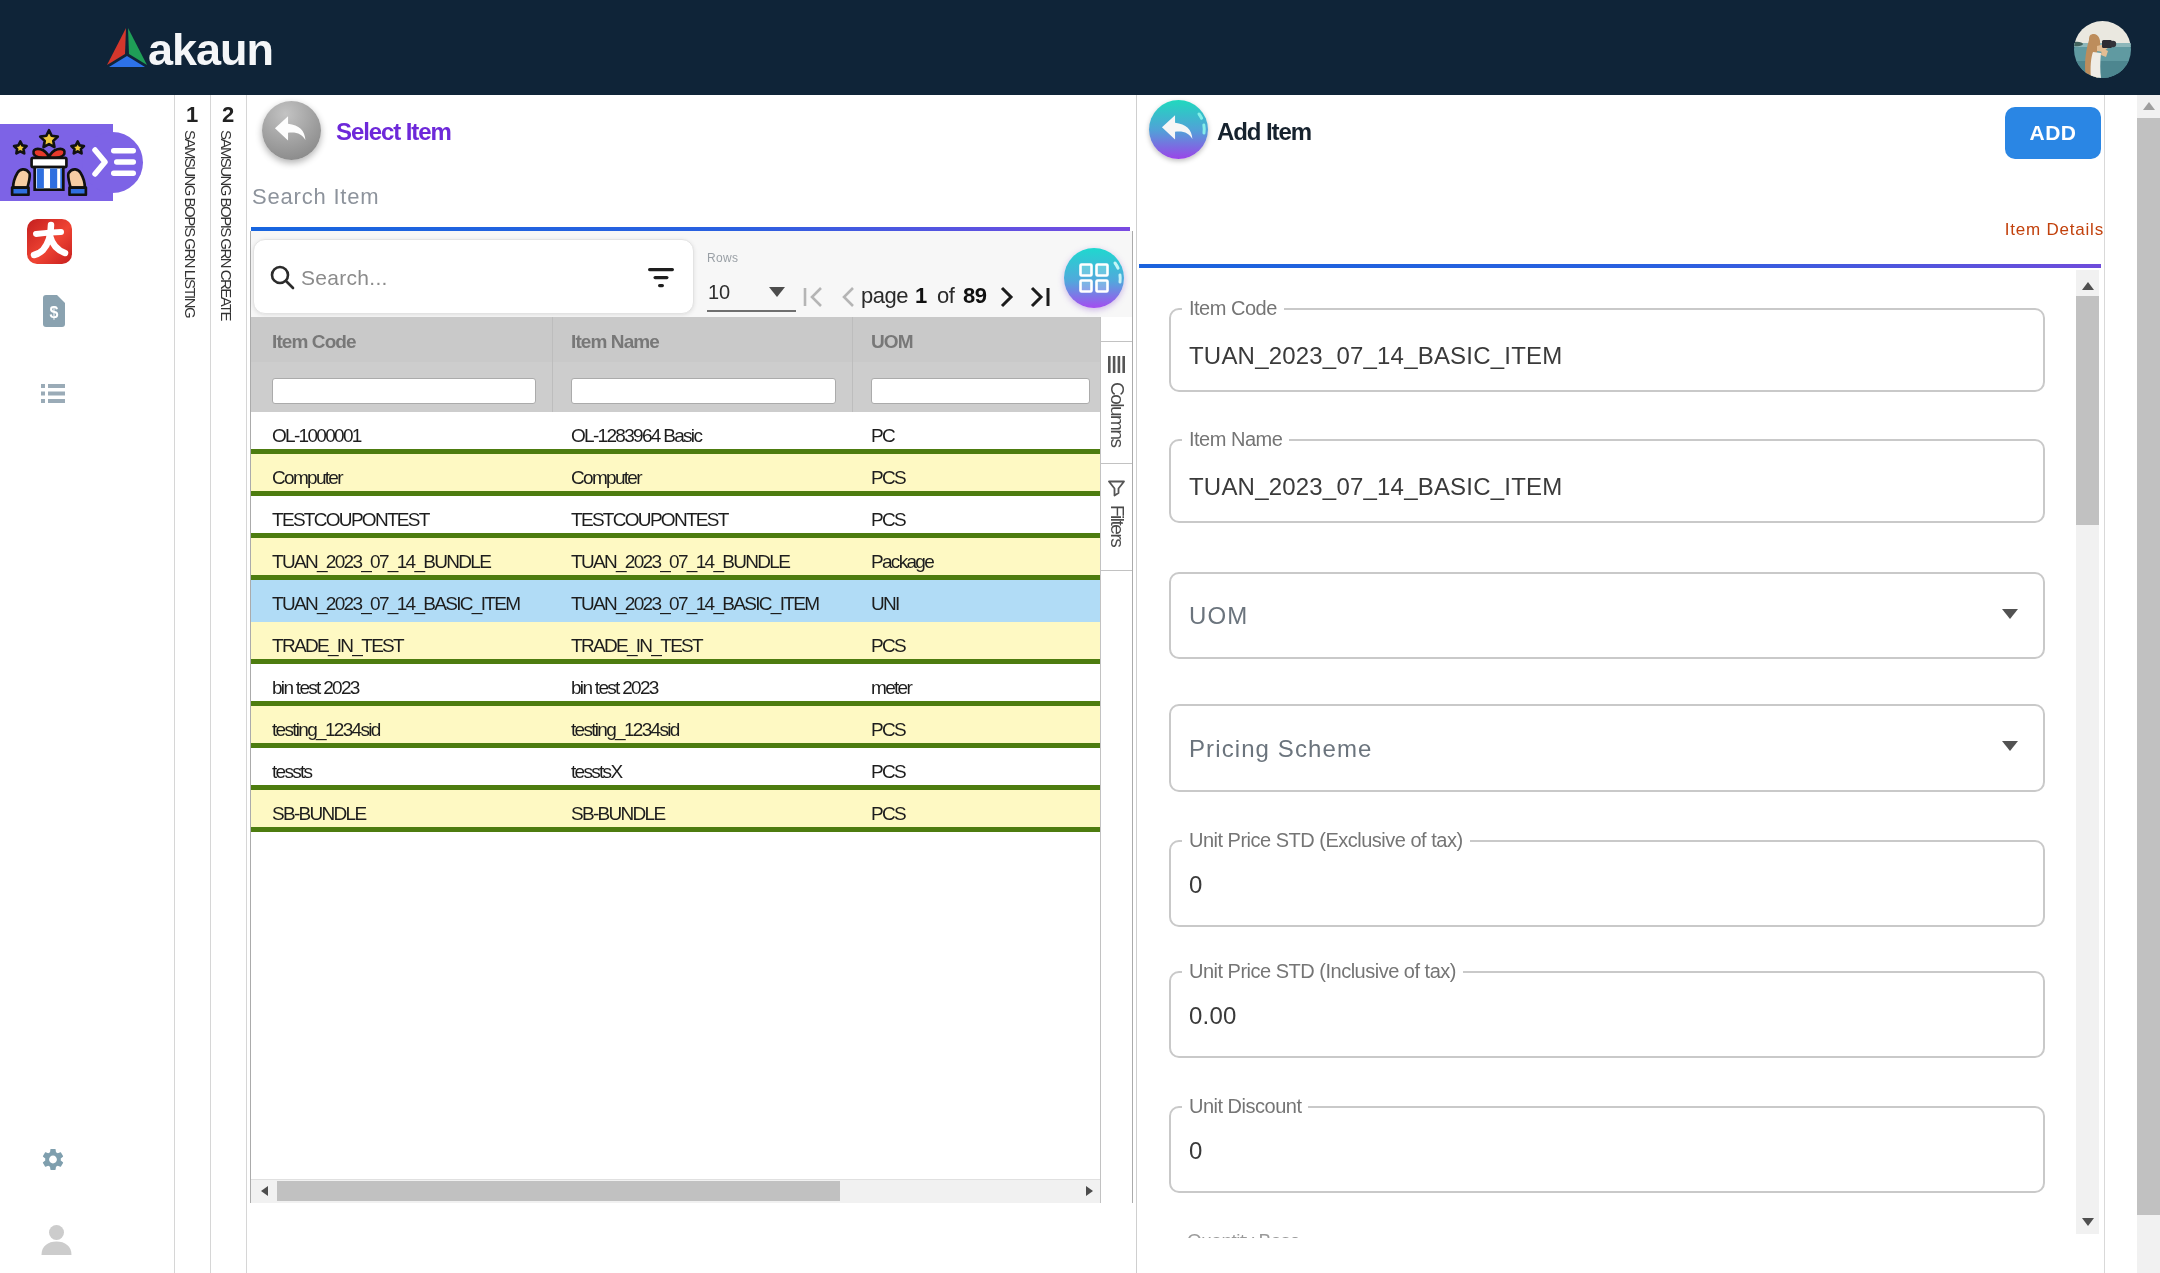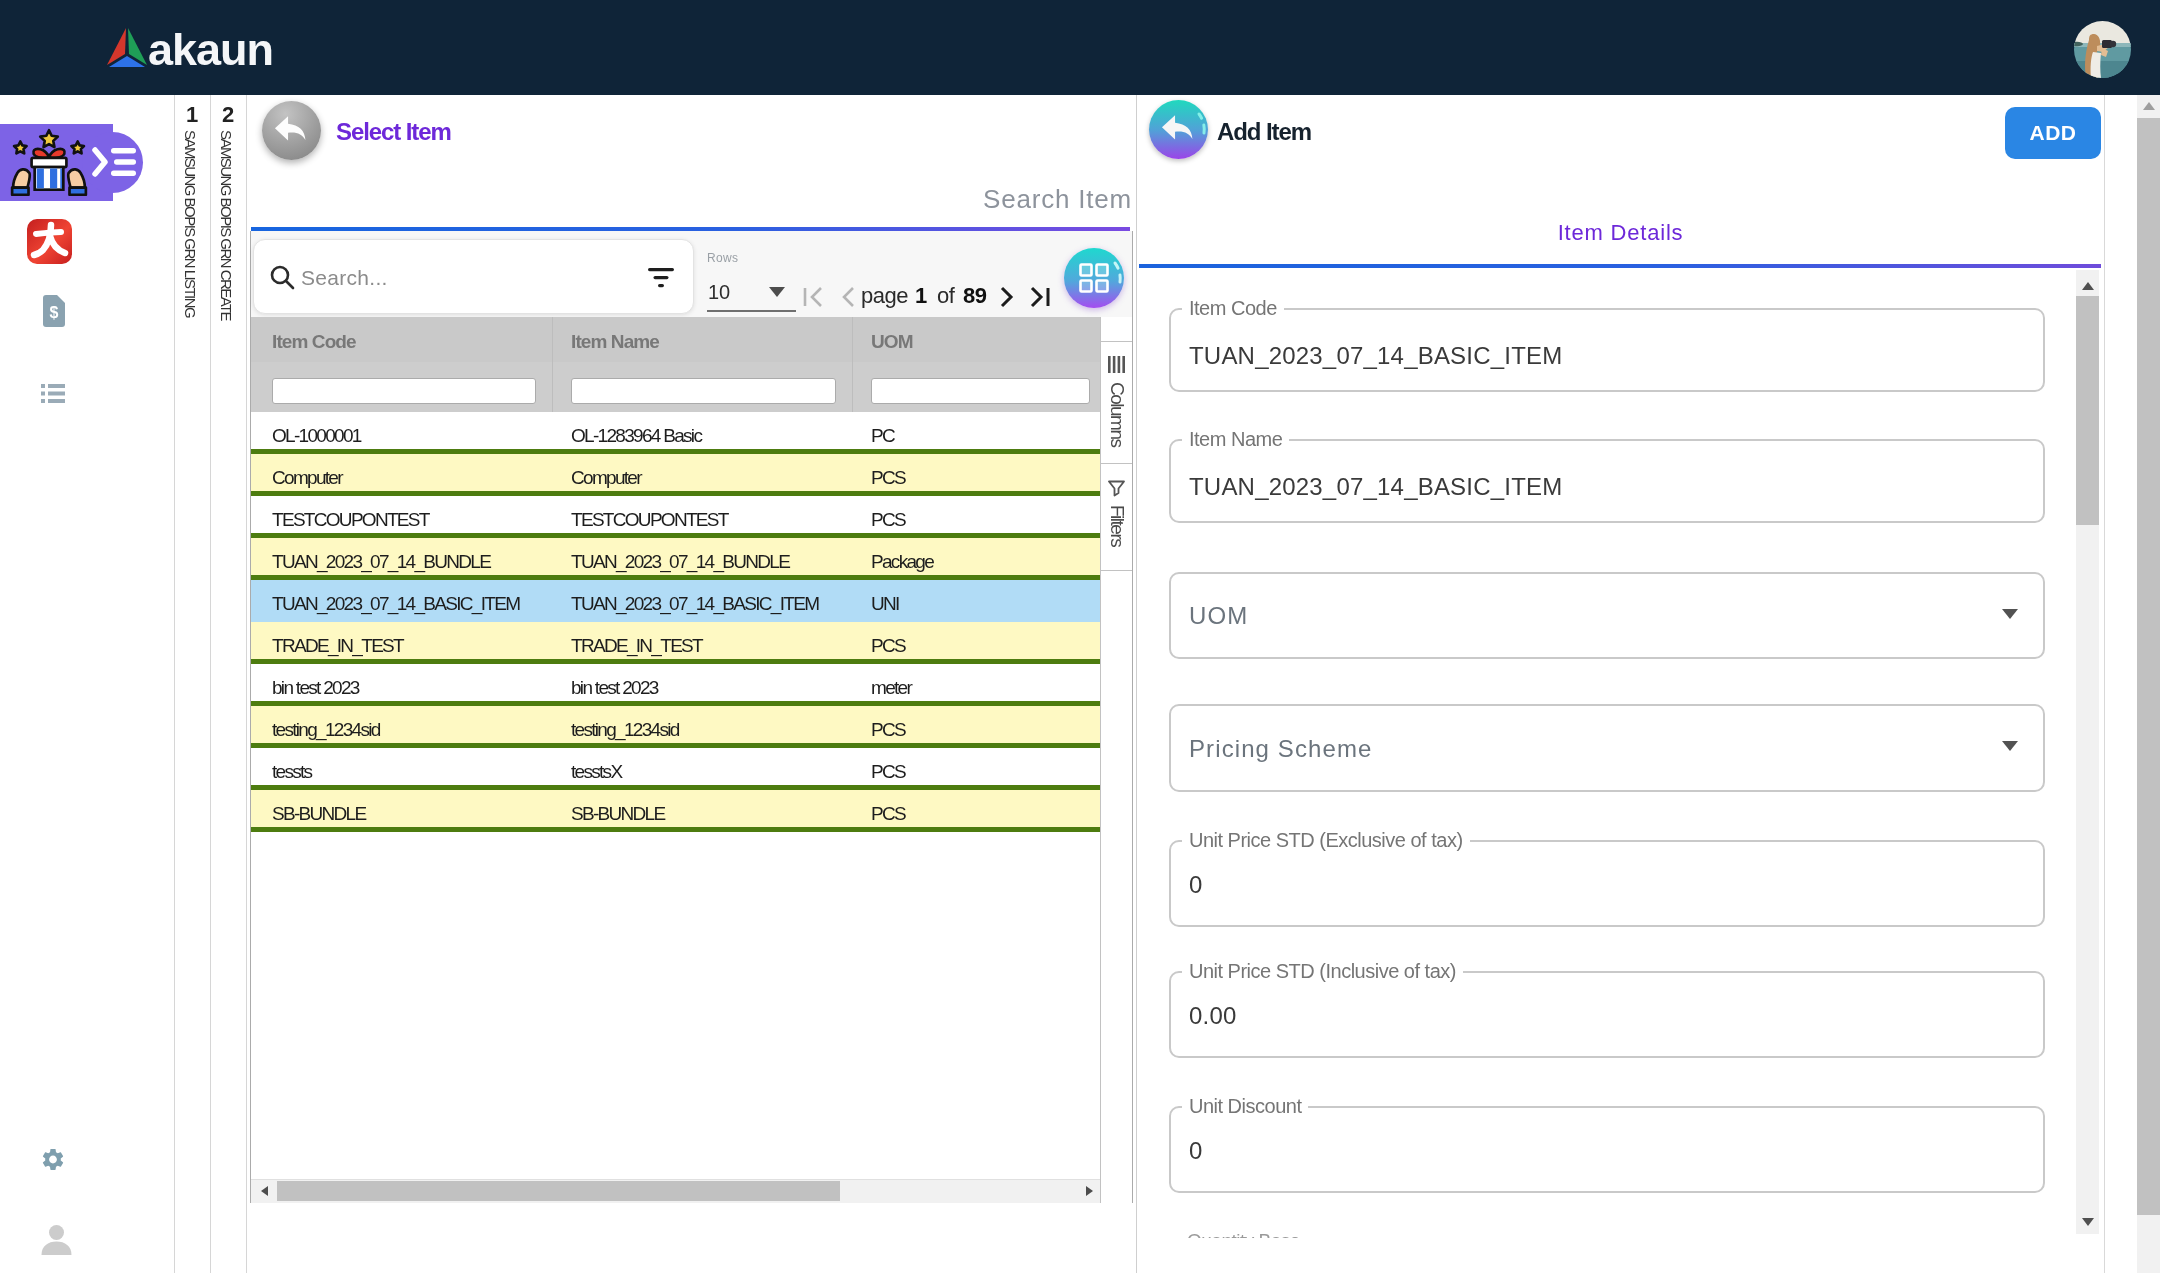--- a/index.html
+++ b/index.html
@@ -135,21 +135,21 @@
 <div class="a tabnum" style="left:186px;top:102px">1</div>
 <div class="a tabnum" style="left:222px;top:102px">2</div>
 <div class="a vtext" style="left:182px;top:130px">SAMSUNG BOPIS GRN LISTING</div>
 <div class="a vtext" style="left:218px;top:130px">SAMSUNG BOPIS GRN CREATE</div>
 
 <div class="a" style="left:262px;top:101px;width:59px;height:59px;border-radius:50%;background:radial-gradient(circle at 40% 22%,#c3c3c3,#a2a2a2 48%,#7f7f7f 100%);box-shadow:0 3px 7px rgba(0,0,0,0.3)"></div>
 <svg class="a" style="left:271px;top:112px" width="40" height="36" viewBox="0 0 24 22">
   <path d="M10.2 7.2 V2.6 L2.2 10 l8 7.4 v-4.7 c5.6-.6 8.6 1 10.6 4.4 C20.5 11.4 17 8 10.2 7.2z" fill="#fdfdfd"></path>
 </svg>
 <div class="a" style="left:336px;top:118px;font-size:24px;font-weight:bold;color:#6d28d9;letter-spacing:-1.1px">Select Item</div>
-<div class="a" style="left:252px;top:184px;width:880px;text-align:right;font-size:26px;color:#8d939c;letter-spacing:0.8px">Search Item</div>
+<div class="a" style="left:252px;top:184px;width:880px;text-align:left;font-size:22px;color:#8d939c;letter-spacing:0.8px">Search Item</div>
 <div class="a" style="left:251px;top:227px;width:879px;height:4px;background:linear-gradient(90deg,#1765df,#2a60e0 55%,#7a4ae1)"></div>
 
 <div class="a card"></div>
 <div class="a toolbar"></div>
 
 <div class="a" style="left:253px;top:239px;width:441px;height:75px;background:#fff;border:1px solid #e3e3e3;border-radius:12px;box-shadow:0 1px 4px rgba(0,0,0,0.10)"></div>
 <svg class="a" style="left:269px;top:264px" width="27" height="27" viewBox="0 0 27 27">
   <circle cx="11" cy="11" r="8" fill="none" stroke="#2b2b2b" stroke-width="2.6"></circle>
   <line x1="17" y1="17" x2="24" y2="24" stroke="#2b2b2b" stroke-width="2.6" stroke-linecap="round"></line>
 </svg>
@@ -290,21 +290,21 @@
 
 <div class="a" style="left:1149px;top:100px;width:59px;height:59px;border-radius:50%;background:linear-gradient(180deg,#20d9be,#52a0d8 52%,#9b44e8);box-shadow:0 2px 5px rgba(0,0,0,0.25)"></div>
 <svg class="a" style="left:1158px;top:111px" width="40" height="36" viewBox="0 0 24 22">
   <path d="M10.2 7.2 V2.6 L2.2 10 l8 7.4 v-4.7 c5.6-.6 8.6 1 10.6 4.4 C20.5 11.4 17 8 10.2 7.2z" fill="#f6f6f6"></path>
 </svg>
 <svg class="a" style="left:1149px;top:100px" width="59" height="59" viewBox="0 0 59 59">
   <path d="M50 14 A 25.5 25.5 0 0 1 55 33" stroke="rgba(140,245,235,0.9)" stroke-width="3" fill="none" stroke-linecap="round" stroke-dasharray="5 7 22 40"></path>
 </svg>
 <div class="a" style="left:1217px;top:118px;font-size:24px;font-weight:bold;color:#16222e;letter-spacing:-1.1px">Add Item</div>
 <div class="a" style="left:2005px;top:107px;width:96px;height:52px;border-radius:10px;background:#2a86e4;color:#fff;font-size:21px;font-weight:bold;letter-spacing:0.5px;text-align:center;line-height:52px">ADD</div>
-<div class="a" style="left:1137px;top:220px;width:967px;text-align:center;font-size:22px;color:#6d28d9;letter-spacing:0.8px">Item Details</div>
+<div class="a" style="left:1137px;top:220px;width:967px;text-align:right;font-size:17px;color:#c2410c;letter-spacing:0.8px">Item Details</div>
 <div class="a" style="left:1139px;top:264px;width:962px;height:4px;background:linear-gradient(90deg,#1b63dd,#2a60e0 55%,#6f4cdb)"></div>
 
 <div class="fieldbox" style="top:308px;height:84px"></div>
 <div class="flabel" style="left:1182px;top:297px">Item Code</div>
 <div class="fvalue" style="top:342px">TUAN_2023_07_14_BASIC_ITEM</div>
 <div class="fieldbox" style="top:439px;height:84px"></div>
 <div class="flabel" style="left:1182px;top:428px">Item Name</div>
 <div class="fvalue" style="top:473px">TUAN_2023_07_14_BASIC_ITEM</div>
 <div class="fieldbox" style="top:572px;height:87px"></div>
 <div class="fselect" style="top:602px">UOM</div>

